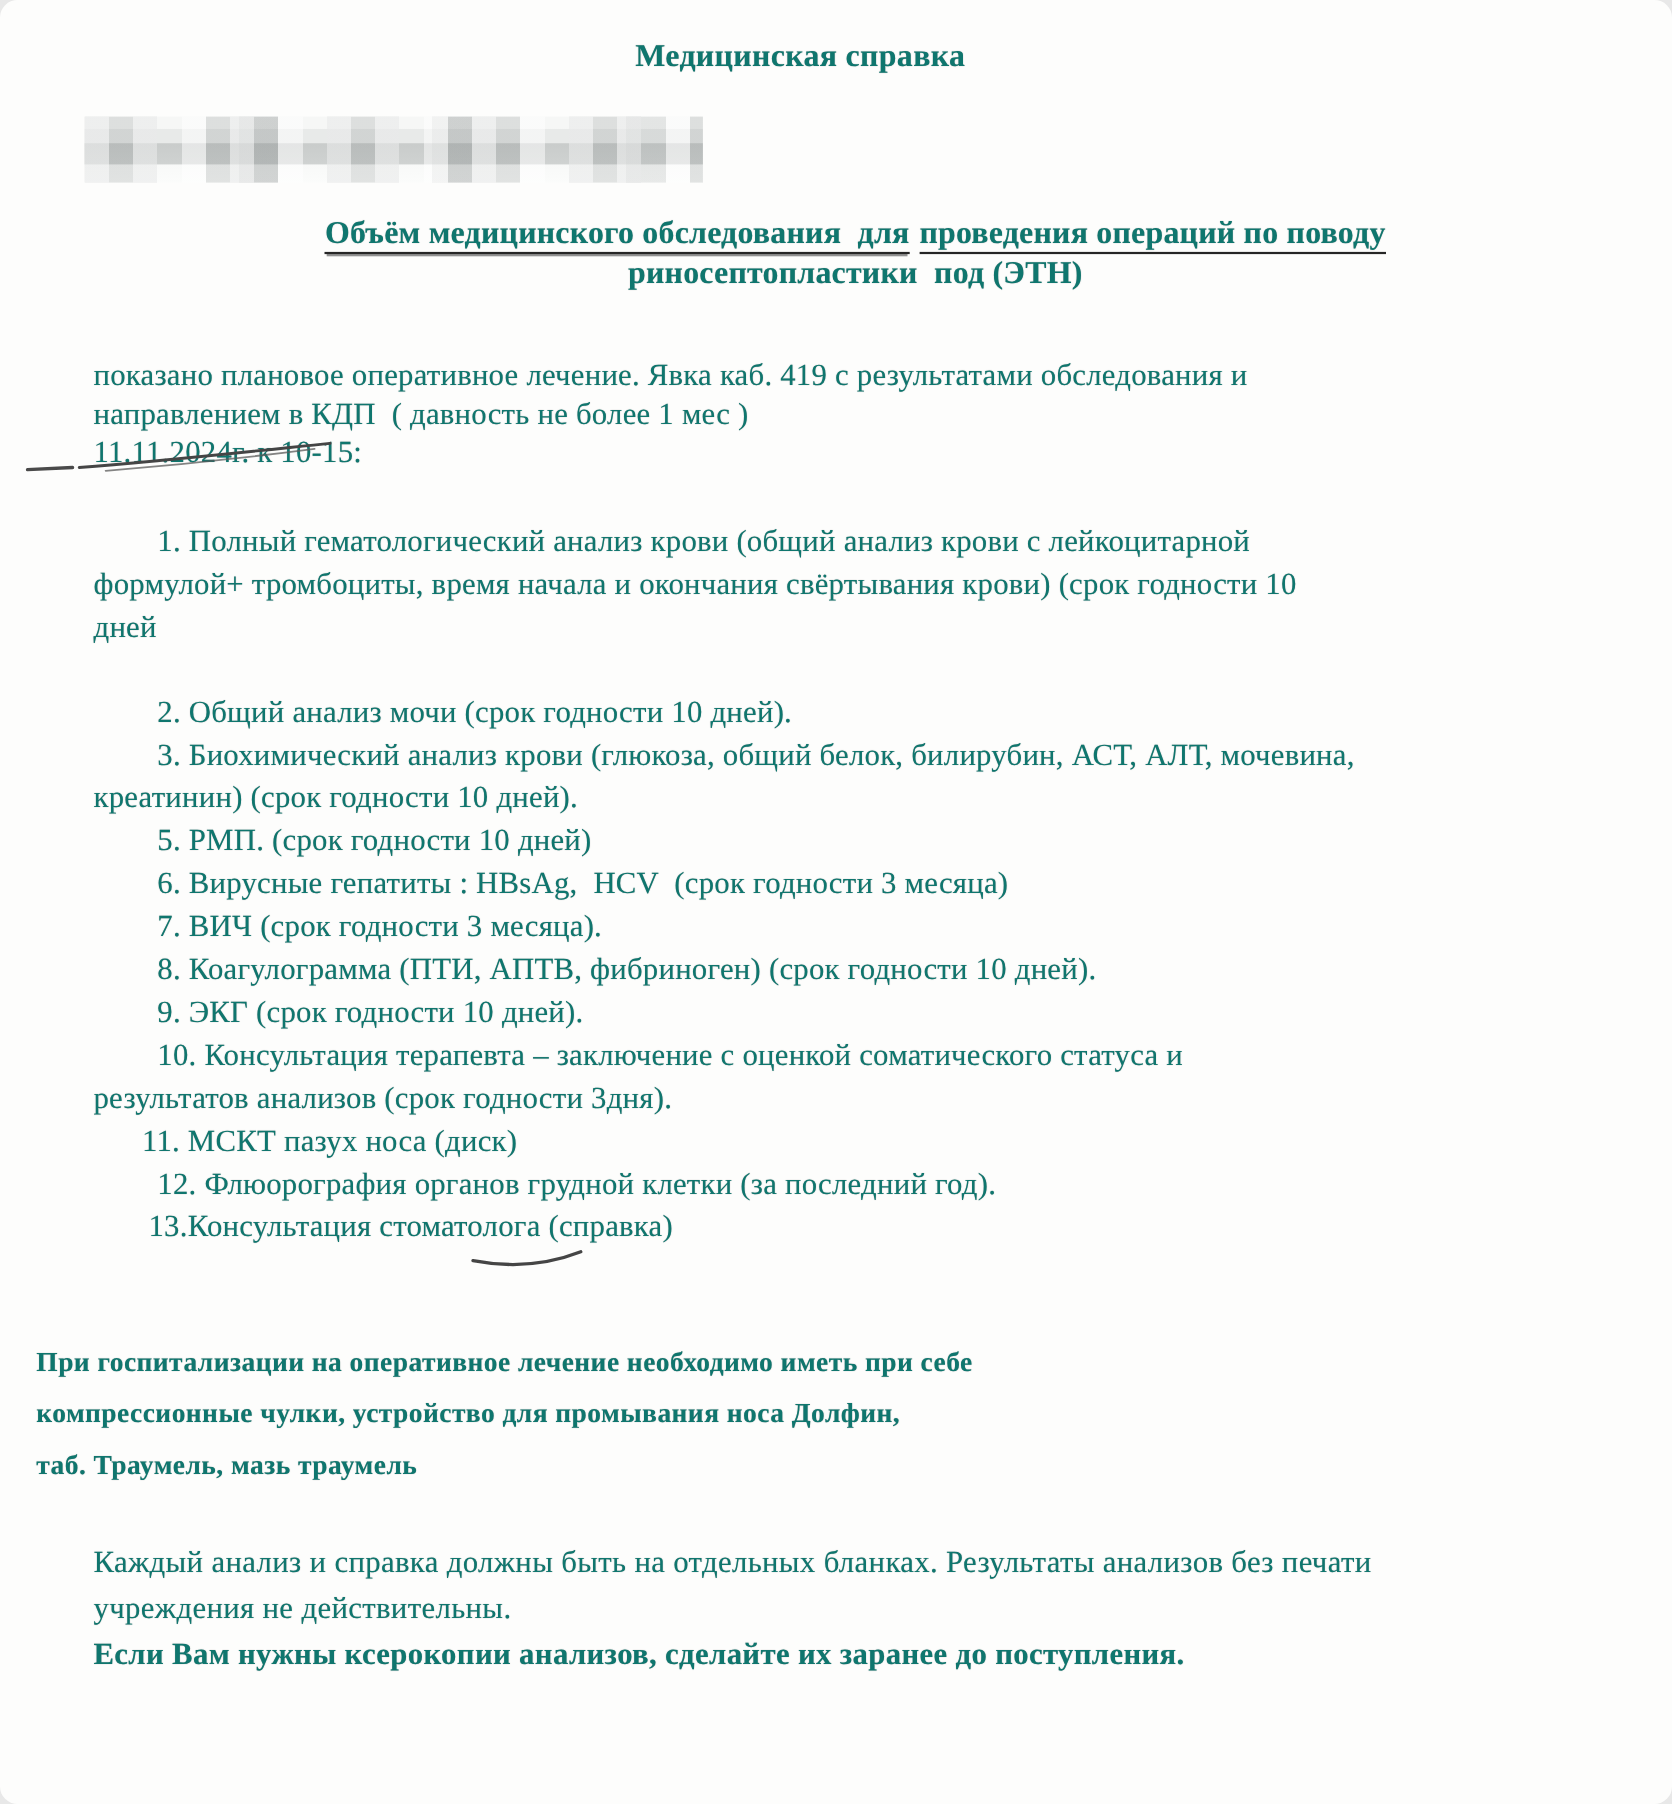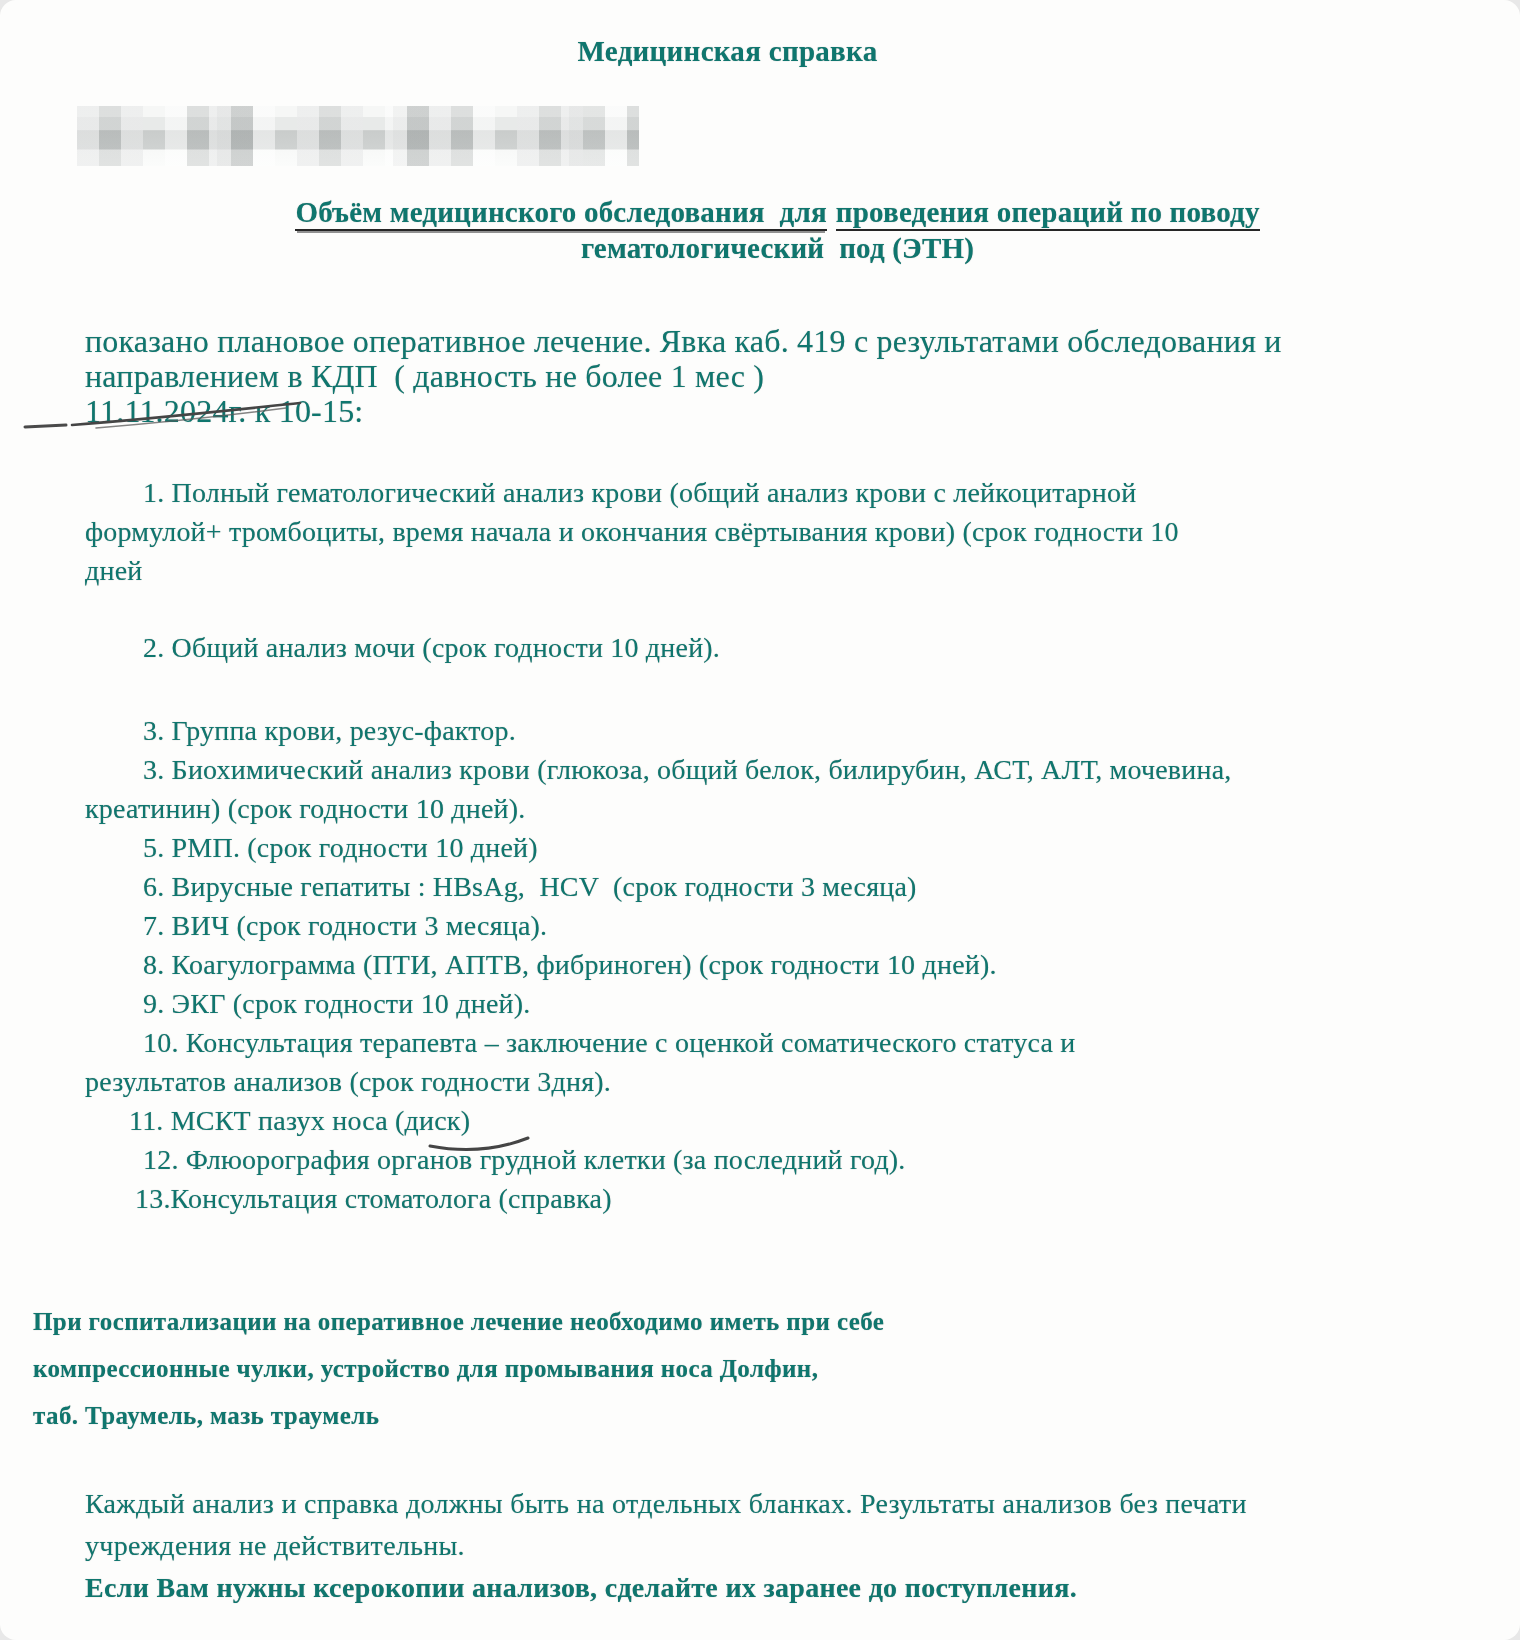--- a/index.html
+++ b/index.html
@@ -50,21 +50,21 @@
     padding-bottom: 1px;
     margin-right: 9px;
     white-space: pre;
   }
   .heading .u2 {
     border-bottom: 2px solid #262626;
     padding-bottom: 1px;
     white-space: pre;
   }
 
-  .intro { margin-top: 58px; font-size: 32px; line-height: 35px; letter-spacing: 0.2px; }
+  .intro { margin-top: 58px; font-size: 28px; line-height: 35px; letter-spacing: 0.2px; }
 
   .list { margin-top: 44px; font-size: 28px; letter-spacing: 0.2px; }
   .list .line { line-height: 39px; }
   .ind-58 { padding-left: 58px; }
   .ind-44 { padding-left: 44px; }
   .ind-50 { padding-left: 50px; }
   .gap-38 { margin-top: 38px; }
   .gap-44 { margin-top: 44px; }
 
   .notice {
@@ -88,40 +88,37 @@
 
 <div class="page">
   <div class="content">
 
     <div class="title">Медицинская справка</div>
 
     <div class="redacted"></div>
 
     <div class="heading">
       <div class="line"><span class="u1">Объём медицинского обследования  для</span><span class="u2">проведения операций по поводу</span></div>
-      <div class="line">гематологический  под (ЭТН)</div>
+      <div class="line">риносептопластики  под (ЭТН)</div>
     </div>
 
     <div class="intro">
       <div class="line">показано плановое оперативное лечение. Явка каб. 419 с результатами обследования и</div>
       <div class="line">направлением в КДП  ( давность не более 1 мес )</div>
       <div class="line">11.11.2024г. к 10-15:</div>
     </div>
 
     <div class="list">
       <div class="item">
         <div class="line ind-58">1. Полный гематологический анализ крови (общий анализ крови с лейкоцитарной</div>
         <div class="line">формулой+ тромбоциты, время начала и окончания свёртывания крови) (срок годности 10</div>
         <div class="line">дней</div>
       </div>
       <div class="item gap-38">
         <div class="line ind-58">2. Общий анализ мочи (срок годности 10 дней).</div>
-      </div>
-      <div class="item gap-44">
-        <div class="line ind-58">3. Группа крови, резус-фактор.</div>
       </div>
       <div class="item">
         <div class="line ind-58">3. Биохимический анализ крови (глюкоза, общий белок, билирубин, АСТ, АЛТ, мочевина,</div>
         <div class="line">креатинин) (срок годности 10 дней).</div>
       </div>
       <div class="item">
         <div class="line ind-58">5. РМП. (срок годности 10 дней)</div>
       </div>
       <div class="item">
         <div class="line ind-58">6. Вирусные гепатиты : HBsAg,  HCV  (срок годности 3 месяца)</div>

